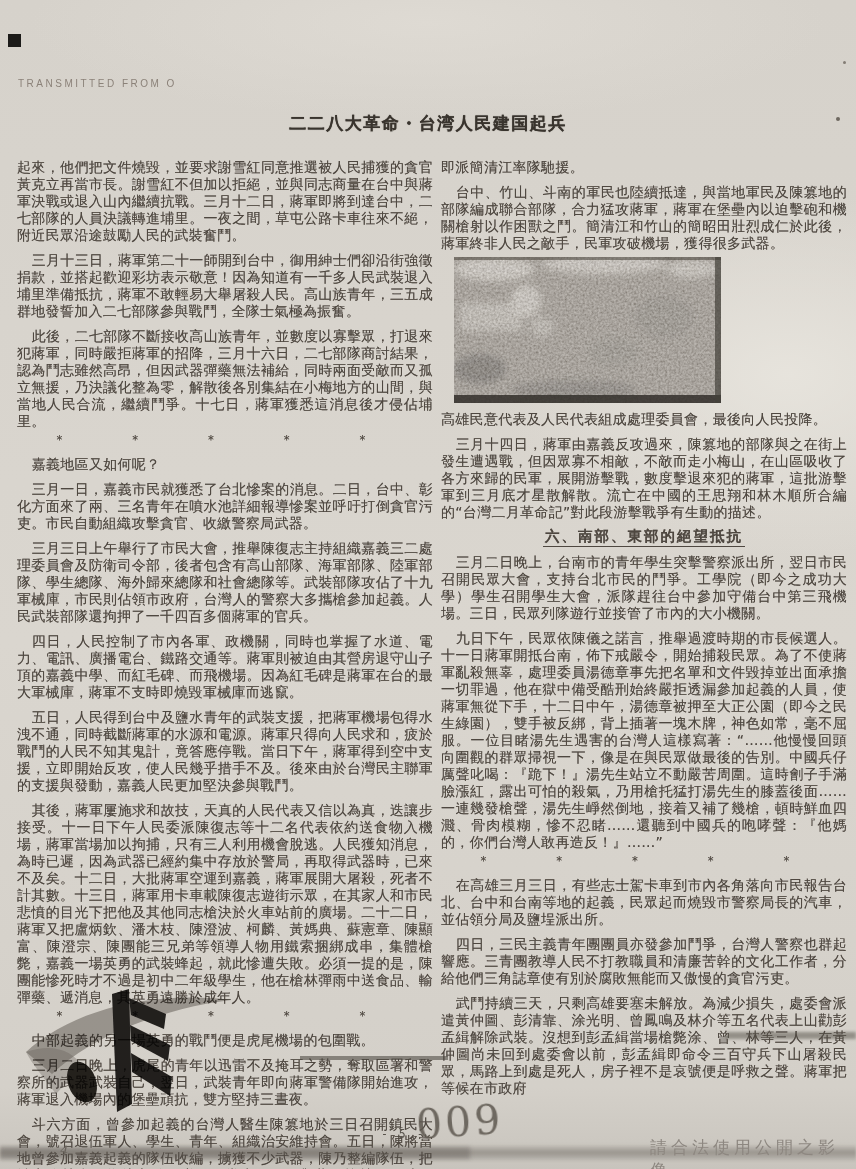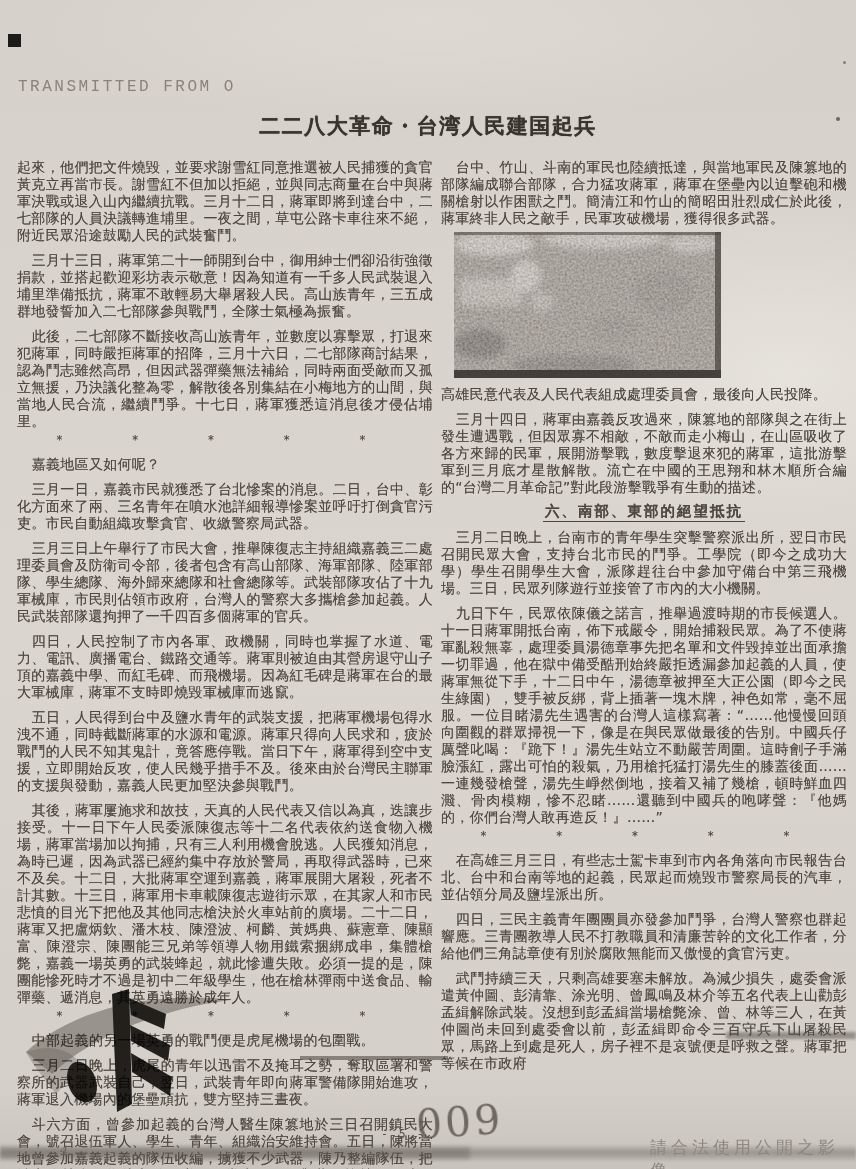--- a/index.html
+++ b/index.html
@@ -4,26 +4,26 @@
 <style>
   html,body{margin:0;padding:0;background:#9a958e;}
   .page{
     position:relative;width:856px;height:1169px;overflow:hidden;
     font-family:"DejaVu Sans",sans-serif;
     background:
       radial-gradient(ellipse 420px 260px at 92% 32%, rgba(232,229,222,.9) 0%, rgba(232,229,222,0) 70%),
       radial-gradient(ellipse 500px 120px at 50% 2%, rgba(224,220,213,.8) 0%, rgba(224,220,213,0) 80%),
       linear-gradient(180deg,#d6d2cb 0%,#dad6cf 55%,#d4d0c9 93%,#c8c4bd 100%);
   }
-  .fax{position:absolute;font-family:Liberation Mono, monospace;font-size:16px;
+  .fax{position:absolute;font-family:Liberation Sans, sans-serif;font-size:10px;
        letter-spacing:2.5px;color:#8b8279;white-space:pre;}
   .fax-left{left:18px;top:78px;}
   .fax-right{left:420px;top:78px;}
   .doc-title{position:absolute;top:112px;left:0;width:100%;text-align:center;
-       font-size:21px;font-weight:bold;color:#39342e;letter-spacing:1.5px;
+       font-size:17px;font-weight:bold;color:#39342e;letter-spacing:1.5px;
        text-shadow:0 0 .7px #39342e;}
   .col{position:absolute;top:151px;font-size:14px;line-height:17px;color:#4e4740;
        text-align:justify;letter-spacing:.3px;
        text-shadow:0 0 .5px rgba(78,71,64,.6);}
   .col-left{left:17px;width:416px;}
   .col-right{left:441px;width:406px;}
   .para{text-indent:1.05em;margin:8px 0 1px 0;}
   .cont{text-indent:0;}
   .stars{word-spacing:58px;padding-left:36px;margin:1px 0;text-align:left;font-size:13px;}
   .sec-heading{text-align:center;margin:7px 0 9px 0;font-weight:bold;font-size:14.5px;text-indent:0;}
@@ -75,20 +75,21 @@
     <div class="para">四日，人民控制了市內各軍、政機關，同時也掌握了水道、電力、電訊、廣播電台、鐵路交通等。蔣軍則被迫由其營房退守山子頂的嘉義中學、而紅毛碑、而飛機場。因為紅毛碑是蔣軍在台的最大軍械庫，蔣軍不支時即燒毀軍械庫而逃竄。</div>
     <div class="para">五日，人民得到台中及鹽水青年的武裝支援，把蔣軍機場包得水洩不通，同時截斷蔣軍的水源和電源。蔣軍只得向人民求和，疲於戰鬥的人民不知其鬼計，竟答應停戰。當日下午，蔣軍得到空中支援，立即開始反攻，使人民幾乎措手不及。後來由於台灣民主聯軍的支援與發動，嘉義人民更加堅決參與戰鬥。</div>
     <div class="para">其後，蔣軍屢施求和故技，天真的人民代表又信以為真，迭讓步接受。十一日下午人民委派陳復志等十二名代表依約送食物入機場，蔣軍當場加以拘捕，只有三人利用機會脫逃。人民獲知消息，為時已遲，因為武器已經約集中存放於警局，再取得武器時，已來不及矣。十二日，大批蔣軍空運到嘉義，蔣軍展開大屠殺，死者不計其數。十三日，蔣軍用卡車載陳復志遊街示眾，在其家人和市民悲憤的目光下把他及其他同志槍決於火車站前的廣場。二十二日，蔣軍又把盧炳欽、潘木枝、陳澄波、柯麟、黃媽典、蘇憲章、陳顯富、陳澄宗、陳團能三兄弟等領導人物用鐵索捆綁成串，集體槍斃，嘉義一場英勇的武裝蜂起，就此慘遭失敗。必須一提的是，陳團能慘死時才不過是初中二年級學生，他在槍林彈雨中送食品、輸彈藥、遞消息，其英勇遠勝於成年人。</div>
     <div class="stars">＊ ＊ ＊ ＊ ＊</div>
     <div class="para">中部起義的另一場英勇的戰鬥便是虎尾機場的包圍戰。</div>
     <div class="para">三月二日晚上，虎尾的青年以迅雷不及掩耳之勢，奪取區署和警察所的武器武裝自己，翌日，武裝青年即向蔣軍警備隊開始進攻，蔣軍退入機場內的堡壘頑抗，雙方堅持三晝夜。</div>
     <div class="para">斗六方面，曾參加起義的台灣人醫生陳篡地於三日召開鎮民大會，號召退伍軍人、學生、青年、組織治安維持會。五日，陳將當地曾參加嘉義起義的隊伍收編，擄獲不少武器，陳乃整編隊伍，把治安維持會改為斗六警備隊，正當虎尾人民與蔣軍抗持不下時，陳.</div>
   </div>
 
   <div class="col col-right">
+    <div class="para cont">即派簡清江率隊馳援。</div>
     <div class="para">台中、竹山、斗南的軍民也陸續抵達，與當地軍民及陳篡地的部隊編成聯合部隊，合力猛攻蔣軍，蔣軍在堡壘內以迫擊砲和機關槍射以作困獸之鬥。簡清江和竹山的簡昭田壯烈成仁於此後，蔣軍終非人民之敵手，民軍攻破機場，獲得很多武器。</div>
 
     <div class="photo-wrap">
       <svg width="267" height="146" viewBox="0 0 267 146">
         <defs>
           <filter id="grain" x="0" y="0" width="100%" height="100%">
             <feTurbulence type="fractalNoise" baseFrequency="0.45" numOctaves="2" seed="8" stitchTiles="stitch"></feTurbulence>
             <feColorMatrix type="matrix" values="0.7 0 0 0 0.12  0.7 0 0 0 0.10  0.7 0 0 0 0.08  0 0 0 0 0.6"></feColorMatrix>
           </filter>
           <filter id="soft">

